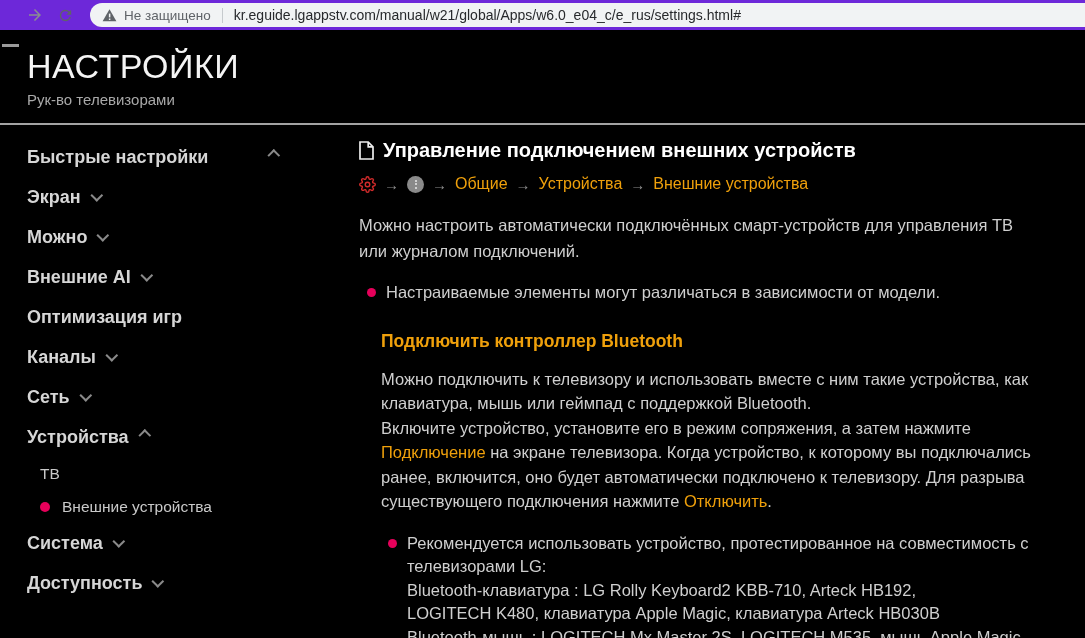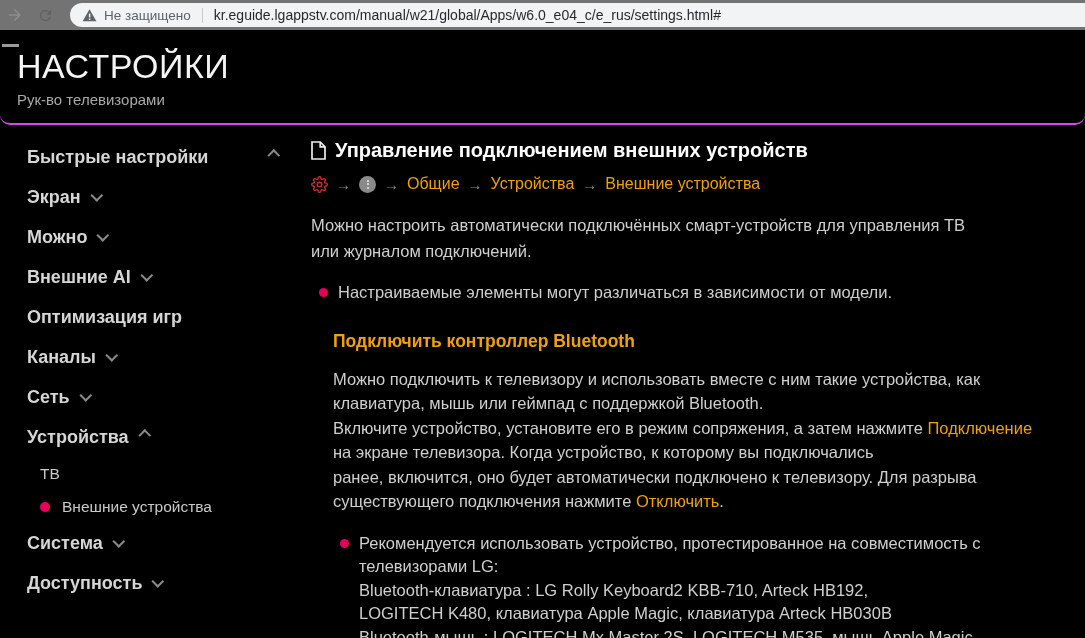--- a/index.html
+++ b/index.html
@@ -1,38 +1,38 @@
 <!DOCTYPE html>
 <html><head>
 <meta charset="utf-8">
 <style>
   * { margin:0; padding:0; box-sizing:border-box; }
   html,body { width:1085px; height:638px; overflow:hidden; background:#000;
               font-family:"Liberation Sans", sans-serif; }
 
   
-  .browser-bar { height:30px; background:#737373; display:flex; align-items:center;
-                 padding-left:0; }
+  .browser-bar { height:30px; background:#6d28d9; display:flex; align-items:center;
+                 padding-left:20px; }
   .nav-ico { width:20px; height:20px; display:flex; align-items:center; justify-content:center;
              margin:0 5px; flex:0 0 auto; }
   .omnibox { flex:1; height:24px; background:#f1f3f4; border-radius:13px 0 0 13px;
              margin-left:10px; display:flex; align-items:center; padding:0 12px; min-width:0; }
   .sec-label { color:#5f6368; font-size:13.5px; margin-left:7px; white-space:nowrap; }
   .omni-sep { width:1px; height:15px; background:#c6cacd; margin:0 11px; }
   .url-text { color:#27292c; font-size:14px; white-space:nowrap; overflow:hidden; }
 
   
   .page { height:608px; background:#000; color:#cfcfcf; position:relative; }
   .page-top-dash { position:absolute; left:2px; top:14px; width:17px; height:3px; background:#9a9a9a; }
 
-  .page-header { padding:16px 0 0 17px; height:95px; border-bottom:2px solid #d946ef;border-radius:10px; }
+  .page-header { padding:16px 0 0 27px; height:95px; border-bottom:2px solid #a3a3a3; }
   .page-title { font-size:34px; font-weight:400; color:#f4f4f4; letter-spacing:.5px; line-height:40px; }
   .page-subtitle { font-size:15px; color:#a9a9a9; margin-top:5px; }
 
-  .layout { display:flex; height:511px; }
+  .layout { display:flex; height:511px;gap:48px; }
 
   
   .sidebar { width:305px; flex:0 0 305px; padding:12px 0 0 27px; }
   .side-item { height:40px; display:flex; align-items:center; font-size:18px; font-weight:600;
                color:#d6d6d6; cursor:default; }
   .side-item.far { width:252px; justify-content:space-between; }
   .chev { width:9px; height:9px; border-left:2.5px solid #8a8a8a; border-bottom:2.5px solid #8a8a8a;
           display:inline-block; margin-left:12px; flex:0 0 auto; }
   .chev.down { transform:rotate(-45deg) translate(1px,-2px); }
   .chev.up   { transform:rotate(135deg) translate(-1px,2px); }

